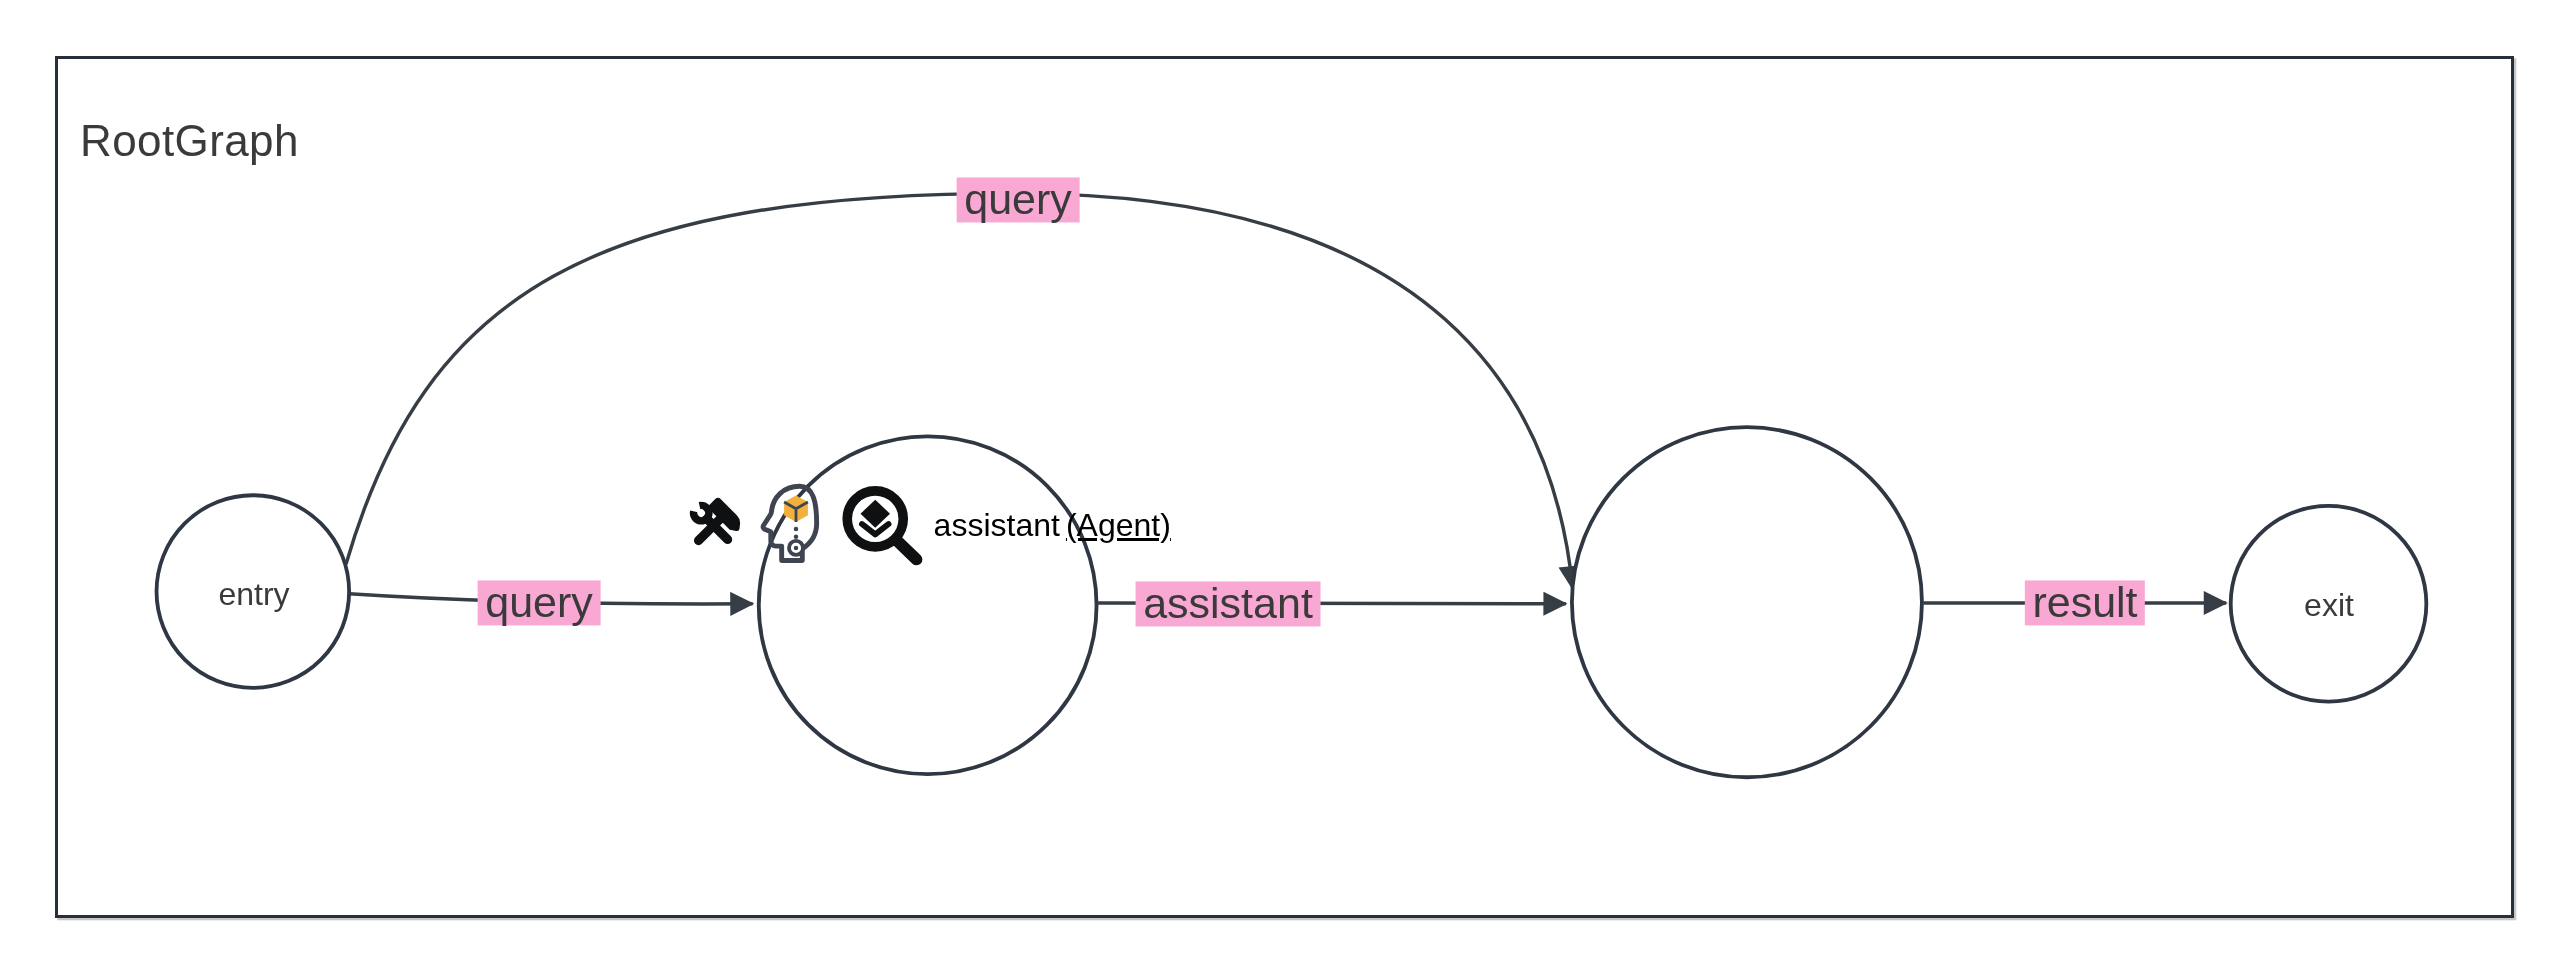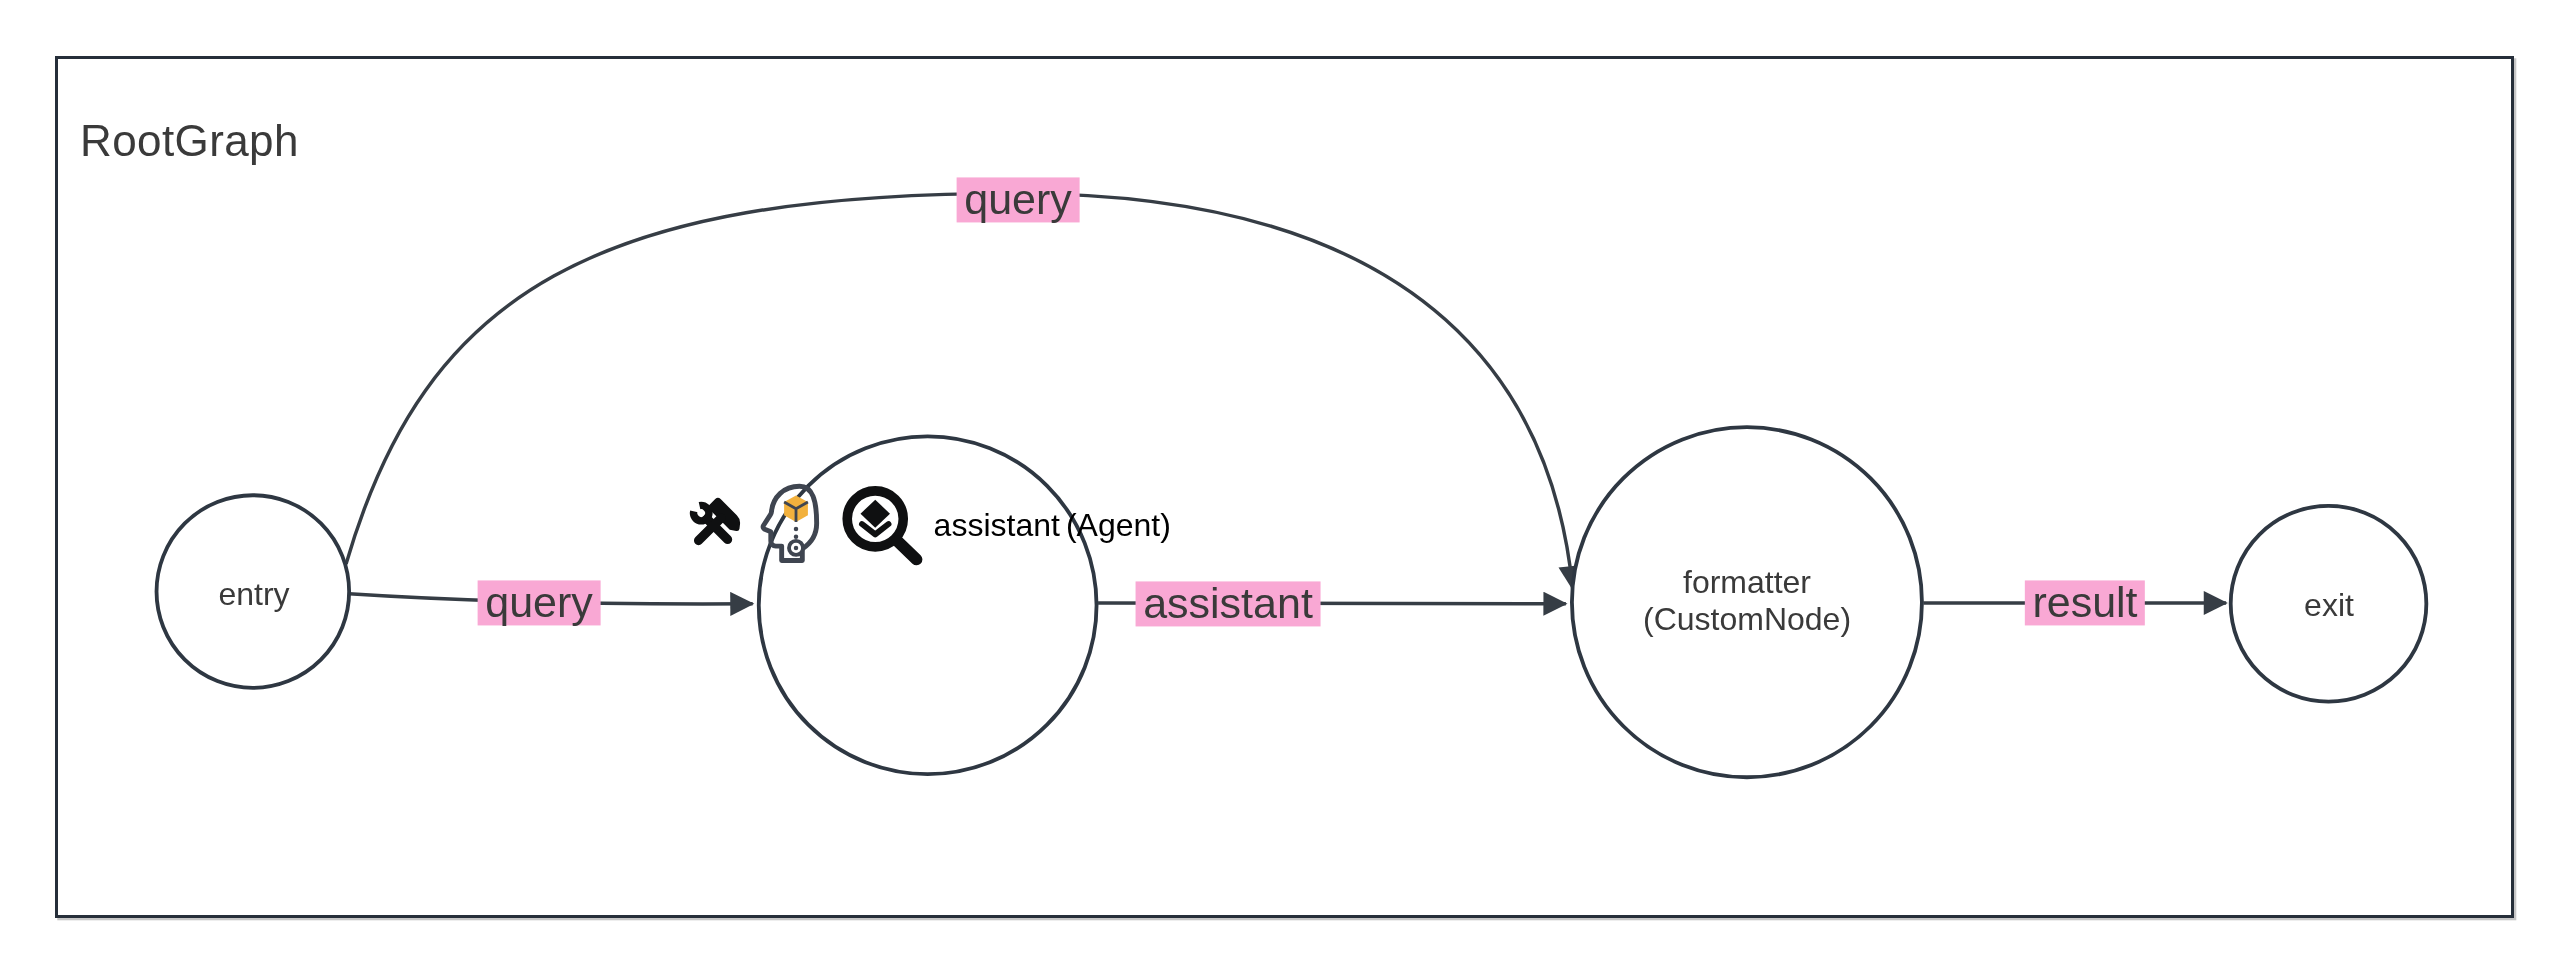--- a/index.html
+++ b/index.html
@@ -8,21 +8,21 @@
   .frame{position:absolute;left:55px;top:56px;width:2459px;height:862px;
          border:3.8px solid #262f3a;box-sizing:border-box;box-shadow:2.3px 2.3px 0 #c6c6c6;background:#fff;}
   .graph-title{position:absolute;left:80px;top:116px;font-size:44px;color:#3a3a3a;letter-spacing:0.4px;}
   svg.diagram-layer{position:absolute;left:0;top:0;width:2576px;height:979px;}
   .lbl{position:absolute;transform:translate(-50%,-50%);color:#3a3a3a;white-space:nowrap;}
   .edge-label{font-size:43px;background:#f9a8d4;padding:0 7.6px;line-height:1.05;}
   .node-label{font-size:32px;text-align:center;line-height:1.15;}
   .assistant-block{position:absolute;left:927px;top:480px;transform:translateX(-50%);
                    display:flex;flex-direction:row;align-items:center;gap:6.1px;}
   .icon-row{display:flex;align-items:center;gap:12.2px;height:90px;}
-  .node-sub{display:block;}
+  .node-sub{display:block;text-decoration:underline;}
 </style>
 </head>
 <body>
 
 <div class="canvas">
 
   <div class="frame"></div>
   <div class="graph-title">RootGraph</div>
 
   <svg class="diagram-layer" viewBox="0 0 3369 1281" xmlns="http://www.w3.org/2000/svg">
@@ -79,21 +79,17 @@
         <circle cx="50" cy="50" r="38" fill="none" stroke="#0f1011" stroke-width="13"></circle>
         <polygon points="50,24 70,43 50,62 30,43" fill="#0f1011"></polygon>
         <path d="M32 57 L50 71 L68 57" fill="none" stroke="#0f1011" stroke-width="8" stroke-linecap="round" stroke-linejoin="round"></path>
         <line x1="80" y1="80" x2="106" y2="105" stroke="#0f1011" stroke-width="16" stroke-linecap="round"></line>
       </svg>
     </div>
     <div class="node-label">assistant</div>
     <div class="node-label node-sub">(Agent)</div>
   </div>
 
-  <div class="lbl node-label" style="left:1747px;top:601px">
-    <div>formatter</div>
-    <div>(CustomNode)</div>
-  </div>
 
   <div class="lbl node-label" style="left:2329px;top:605px">exit</div>
 
 </div>
 
 
 </body></html>

